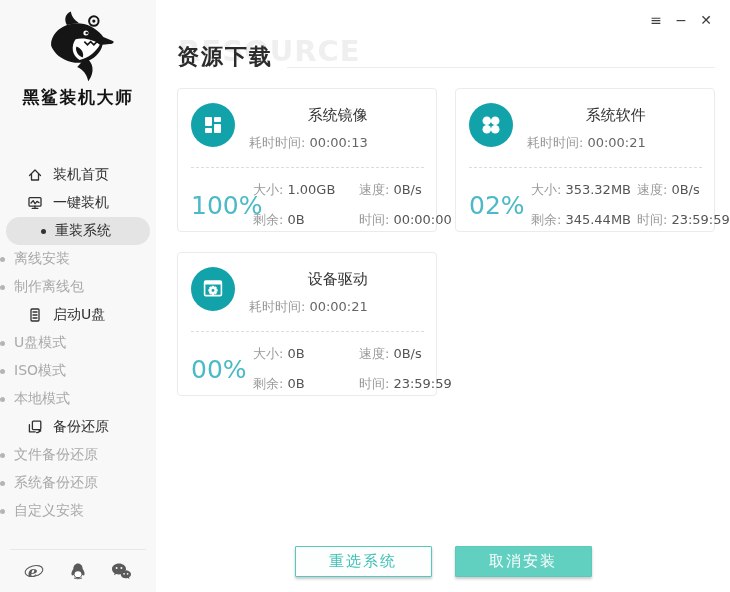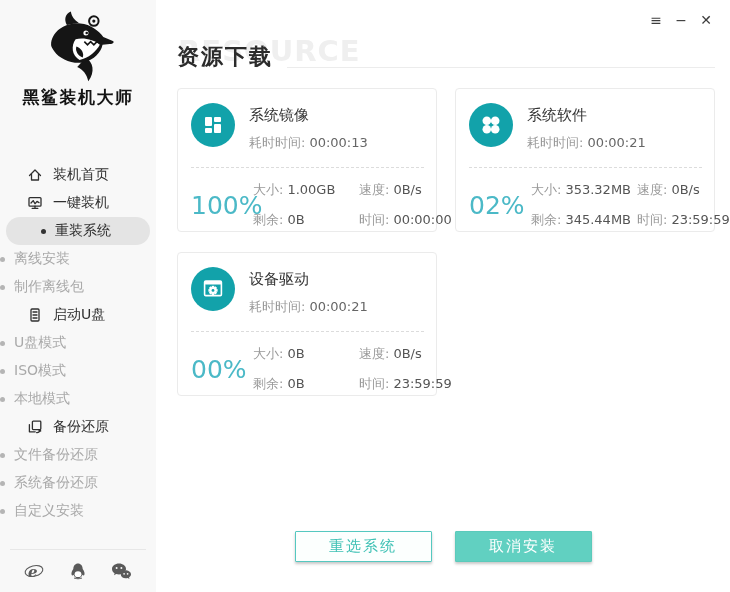--- a/index.html
+++ b/index.html
@@ -33,33 +33,33 @@
   .win-btn{width:18px;height:18px;display:flex;align-items:center;justify-content:center;
     color:#3c3c3c;font-size:14px;cursor:pointer;line-height:1;}
   .header{position:relative;margin-top:42px;height:32px;}
   .watermark{position:absolute;left:1px;top:-8px;font-size:29px;font-weight:bold;color:#efefef;letter-spacing:1px;z-index:0;user-select:none;text-align:center;}
   .title-row{position:relative;z-index:1;display:flex;align-items:flex-end;}
   .page-title{font-size:22px;font-weight:bold;color:#2b2b2b;letter-spacing:2px;}
   .title-rule{flex:1;border-bottom:1px solid #ececec;margin-left:14px;margin-bottom:4px;}
   
   .cards{margin-top:14px;display:flex;flex-wrap:wrap;gap:20px 18px;width:538px;}
   .card{width:260px;height:144px;box-sizing:border-box;border:1px solid #ebebeb;border-radius:4px;background:#fff;padding:14px 12px 0 13px;}
-  .card-top{display:flex;}
+  .card-top{display:flex;text-align:right;}
   .icon-circle{width:44px;height:44px;border-radius:50%;background:#12a2aa;flex:none;display:flex;align-items:center;justify-content:center;}
   .card-info{margin-left:14px;padding-top:3px;}
   .card-title{font-size:15px;color:#333;}
   .card-elapsed{margin-top:9px;font-size:13px;color:#999;}
   .card-elapsed .val{color:#666;margin-left:4px;}
   .card-divider{border-top:1px dashed #dcdcdc;margin-top:15px;}
   .card-stats{display:flex;align-items:center;margin-top:13px;}
   .percent{width:62px;flex:none;font-size:25px;color:#4bb9c7;}
   .stats-grid{display:grid;grid-template-columns:minmax(100px,auto) auto;column-gap:6px;row-gap:12px;font-size:13px;color:#999;white-space:nowrap;}
   .stat .val{color:#555;margin-left:4px;}
   
-  .footer-buttons{position:absolute;left:0;right:0;bottom:30px;display:flex;justify-content:center;gap:23px;}
+  .footer-buttons{position:absolute;left:0;right:0;bottom:15px;display:flex;justify-content:center;gap:23px;}
   .btn{width:137px;height:31px;box-sizing:border-box;display:flex;align-items:center;justify-content:center;
     font-size:15px;letter-spacing:2px;cursor:pointer;border-radius:1px;}
   .btn-outline{background:#fcfffe;border:1px solid #55c8c0;color:#3fc1b5;box-shadow:0 2px 3px rgba(0,0,0,0.22);}
   .btn-fill{background:#61d0c1;border:1px solid #5bcabb;color:#ffffff;box-shadow:0 2px 3px rgba(0,0,0,0.22);}
 </style>
 </head>
 <body>
 
 <aside class="sidebar">
   <div class="logo">

